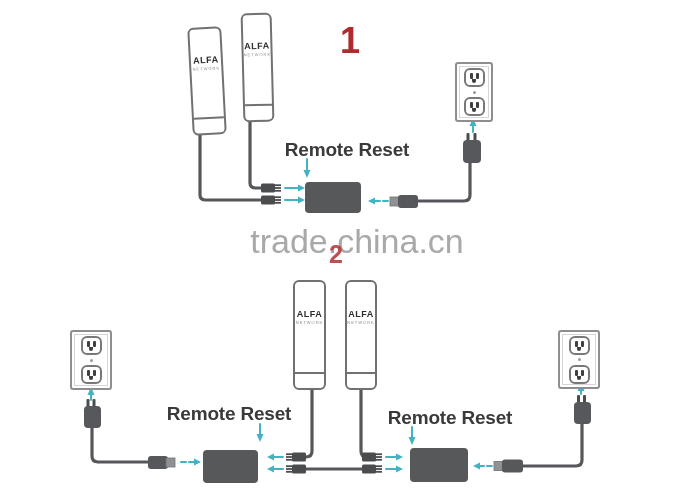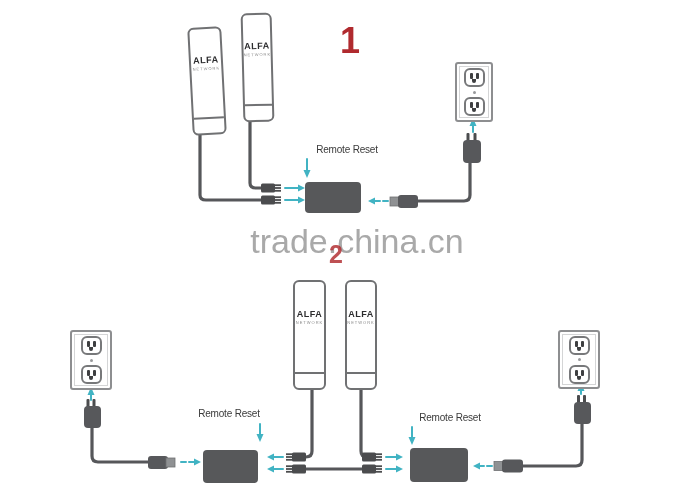--- a/index.html
+++ b/index.html
@@ -45,21 +45,21 @@
   .outlet-inner{height:100%;display:flex;flex-direction:column;align-items:center;justify-content:space-evenly;}
   .socket{width:21px;height:19px;border:2px solid #77787a;border-radius:6px;position:relative;box-sizing:border-box;background:#fff;}
   .slot{position:absolute;top:3px;width:3px;height:6px;background:#3e3f41;border-radius:1px;}
   .slot.sl{left:4px;} .slot.sr{right:4px;}
   .ground{position:absolute;bottom:2px;left:50%;transform:translateX(-50%);width:4px;height:4px;background:#3e3f41;border-radius:0 0 2px 2px;}
   .screw{width:3px;height:3px;background:#98999b;border-radius:50%;}
   
   .rbox{position:absolute;background:var(--device-gray,#57585a);border-radius:4px;z-index:2;}
   
   .rlabel{
-    position:absolute;transform:translateX(-50%);font-weight:normal;font-size:10px;line-height:13px;
+    position:absolute;transform:translateX(-50%);font-weight:bold;font-size:19px;line-height:13px;
     color:var(--label-dark,#3a3a3a);white-space:nowrap;letter-spacing:-.2px;z-index:3;
   }
 </style>
 </head>
 <body>
 
 <div id="canvas">
 
   <div class="watermark">trade.china.cn</div>
 

